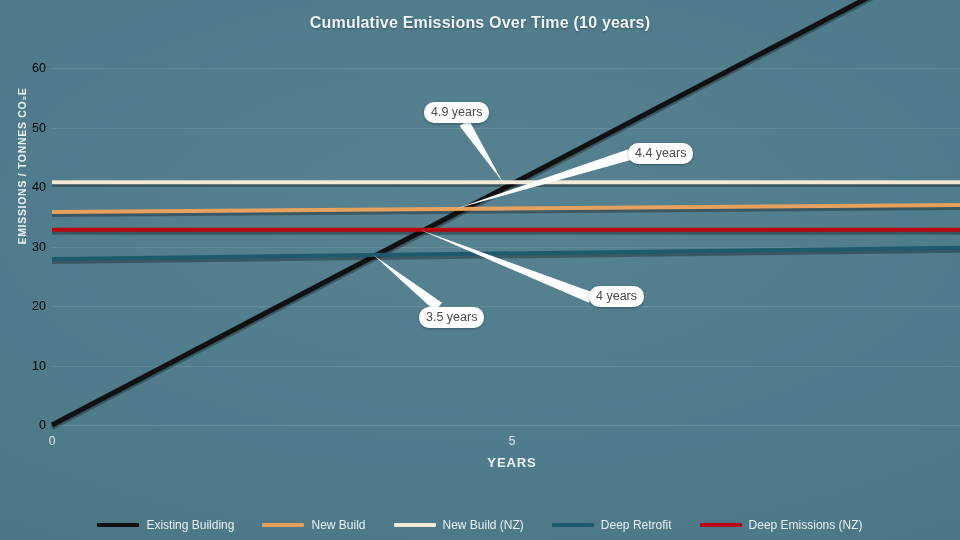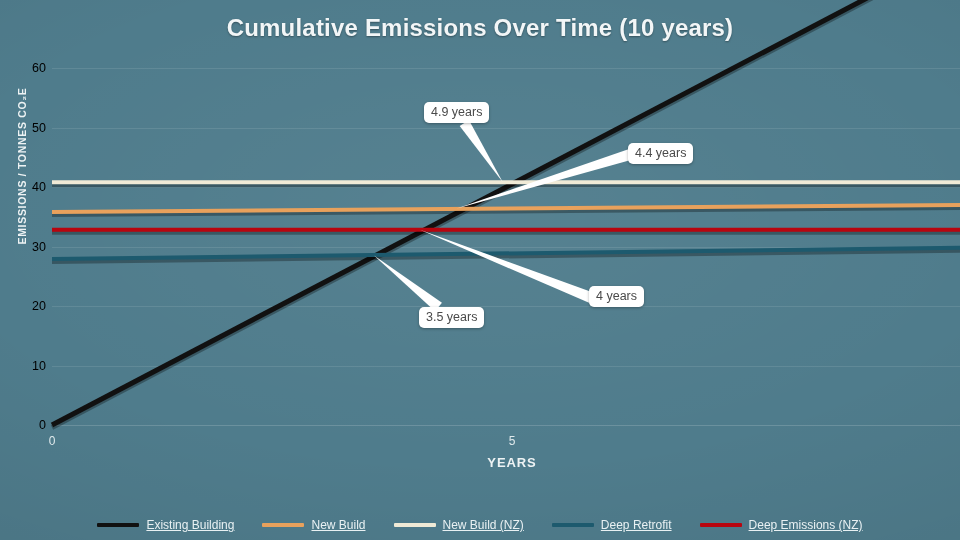--- a/index.html
+++ b/index.html
@@ -13,21 +13,21 @@
   .bg-vignette{
     position:absolute;inset:0;
     background:
       radial-gradient(120% 100% at 50% 40%, rgba(255,255,255,0.045) 0%, rgba(255,255,255,0.0) 45%, rgba(0,0,0,0.10) 100%);
     pointer-events:none;
   }
   .chart-title{
     position:absolute;left:0;right:0;top:14px;
     text-align:center;
     color:#f2f6f7;
-    font-size:24px;font-weight:bold;
+    font-size:16px;font-weight:bold;
     letter-spacing:0.2px;
     text-shadow:0 1px 2px rgba(0,0,0,0.35);
   }
   .plot{position:absolute;left:0;top:0;width:960px;height:540px;}
   .y-axis-title{
     position:absolute;
     left:-78px;top:160px;
     width:200px;
     transform:rotate(-90deg);
     transform-origin:center center;
@@ -63,36 +63,36 @@
     left:52px;right:0;height:1px;
     background:rgba(255,255,255,0.10);
   }
   .gridline.zero{background:rgba(255,255,255,0.16);}
   .callout{
     position:absolute;
     background:#ffffff;
     color:#4a4a4a;
     font-size:12.5px;
     padding:3px 7px 4px 7px;
-    border-radius:5px;
+    border-radius:10px;
     white-space:nowrap;
     box-shadow:0 1px 3px rgba(0,0,0,0.30);
     line-height:1.15;
   }
   .legend{
     position:absolute;
     left:0;right:0;bottom:8px;
     display:flex;
     justify-content:center;
     align-items:center;
     gap:28px;
   }
   .legend-item{display:flex;align-items:center;gap:7px;}
   .legend-swatch{width:42px;height:4px;border-radius:1px;display:block;}
-  .legend-label{color:#e9f1f3;font-size:12px;text-decoration:underline;}
+  .legend-label{color:#e9f1f3;font-size:12px;}
 </style>
 </head>
 <body>
 
 <div id="root">
   <div class="bg-vignette"></div>
 
   <div class="chart-title">Cumulative Emissions Over Time (10 years)</div>
 
   <div class="plot">

